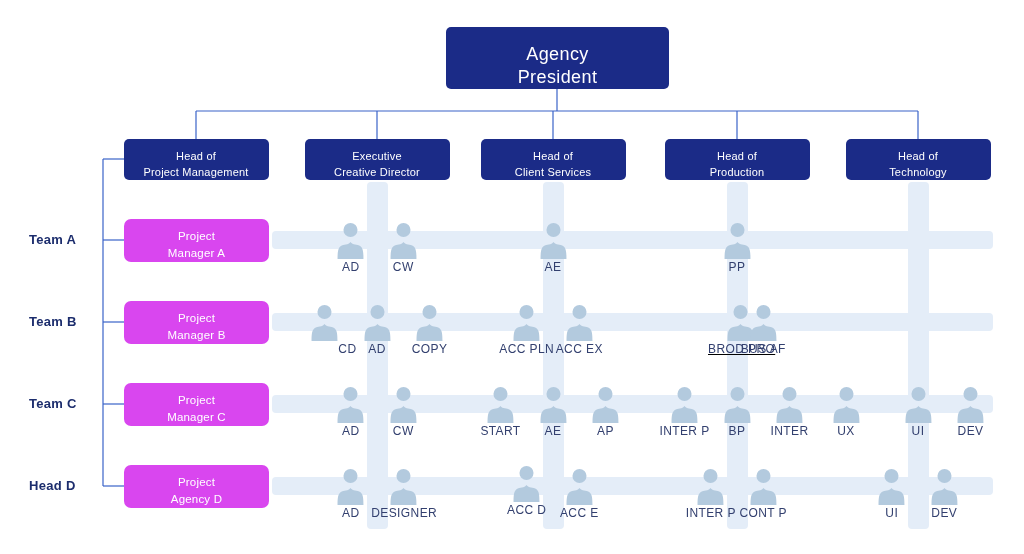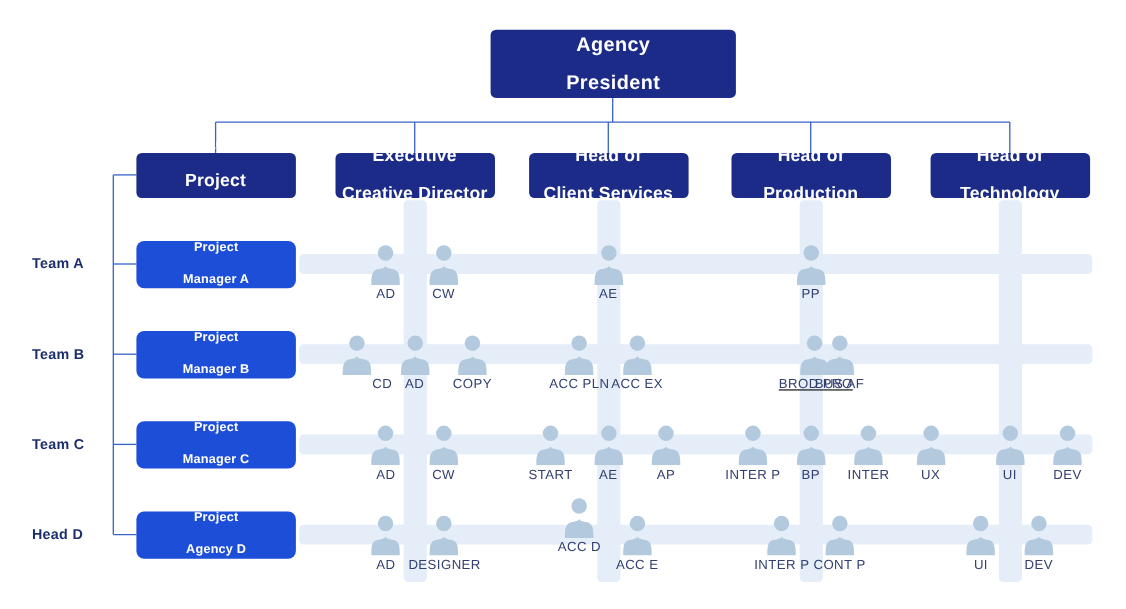--- a/index.html
+++ b/index.html
@@ -4,27 +4,27 @@
 <style>
   html,body{margin:0;padding:0;background:#ffffff;}
   #canvas{
     position:relative;width:1024px;height:554px;background:#ffffff;overflow:hidden;
     font-family:"Liberation Sans", sans-serif;
   }
   .band-row{position:absolute;background:#e4edf8;border-radius:4px;z-index:1;}
   .band-col{position:absolute;background:#e4edf8;border-radius:4px;z-index:1;}
   #lines{position:absolute;left:0;top:0;z-index:2;}
   .box{
-    position:absolute;display:flex;flex-direction:column;align-items:center;justify-content:center;
-    color:#fff;font-weight:bold;text-align:center;z-index:4;letter-spacing:0.2px;gap:12px;
+    position:absolute;display:flex;flex-direction:column;align-items:center;justify-content:flex-end;
+    color:#fff;font-weight:normal;text-align:center;z-index:4;letter-spacing:0.2px;
   }
   .box-navy{background:#1b2b87;border-radius:5px;}
-  .box-blue{background:#1d4ed8;border-radius:7px;}
+  .box-blue{background:#d946ef;border-radius:7px;}
   .president{font-size:18px;line-height:1.28;letter-spacing:0.4px;}
-  .dept{font-size:16px;line-height:1.4;}
+  .dept{font-size:11px;line-height:1.4;}
   .pm{font-size:11.5px;line-height:1.45;}
   .team-label{
     position:absolute;font-size:13px;font-weight:bold;color:#1c2d6d;z-index:4;
     width:80px;text-align:left;letter-spacing:0.3px;
   }
   .member{position:absolute;width:64px;text-align:center;z-index:3;}
   .member svg{display:block;margin:0 auto;}
   .member-label{
     font-size:12px;color:#33406f;margin-top:1px;letter-spacing:0.4px;font-weight:500;
     white-space:nowrap;
@@ -266,21 +266,21 @@
         </svg>
         <div class="member-label">AD</div>
       </div>
       <div class="member" style="left: 371.25px; top: 468px;">
         <svg viewBox="0 0 40 40" width="37" height="37">
           <circle cx="20" cy="8.6" r="7.6" fill="#b3cade"></circle>
           <path fill="#b3cade" d="M20 21.5 c-2.4 3.6 -7.2 1.8 -10.8 4.6 C6.3 28.4 6 33 6 40 h28 c0 -7 -0.3 -11.6 -3.2 -13.9 c-3.6 -2.8 -8.4 -1 -10.8 -4.6 z"></path>
         </svg>
         <div class="member-label">DESIGNER</div>
       </div>
-      <div class="member" style="left: 494.75px; top: 452px;">
+      <div class="member" style="left: 494.75px; top: 465px;">
         <svg viewBox="0 0 40 40" width="37" height="37">
           <circle cx="20" cy="8.6" r="7.6" fill="#b3cade"></circle>
           <path fill="#b3cade" d="M20 21.5 c-2.4 3.6 -7.2 1.8 -10.8 4.6 C6.3 28.4 6 33 6 40 h28 c0 -7 -0.3 -11.6 -3.2 -13.9 c-3.6 -2.8 -8.4 -1 -10.8 -4.6 z"></path>
         </svg>
         <div class="member-label">ACC D</div>
       </div>
       <div class="member" style="left: 547.25px; top: 468px;">
         <svg viewBox="0 0 40 40" width="37" height="37">
           <circle cx="20" cy="8.6" r="7.6" fill="#b3cade"></circle>
           <path fill="#b3cade" d="M20 21.5 c-2.4 3.6 -7.2 1.8 -10.8 4.6 C6.3 28.4 6 33 6 40 h28 c0 -7 -0.3 -11.6 -3.2 -13.9 c-3.6 -2.8 -8.4 -1 -10.8 -4.6 z"></path>

